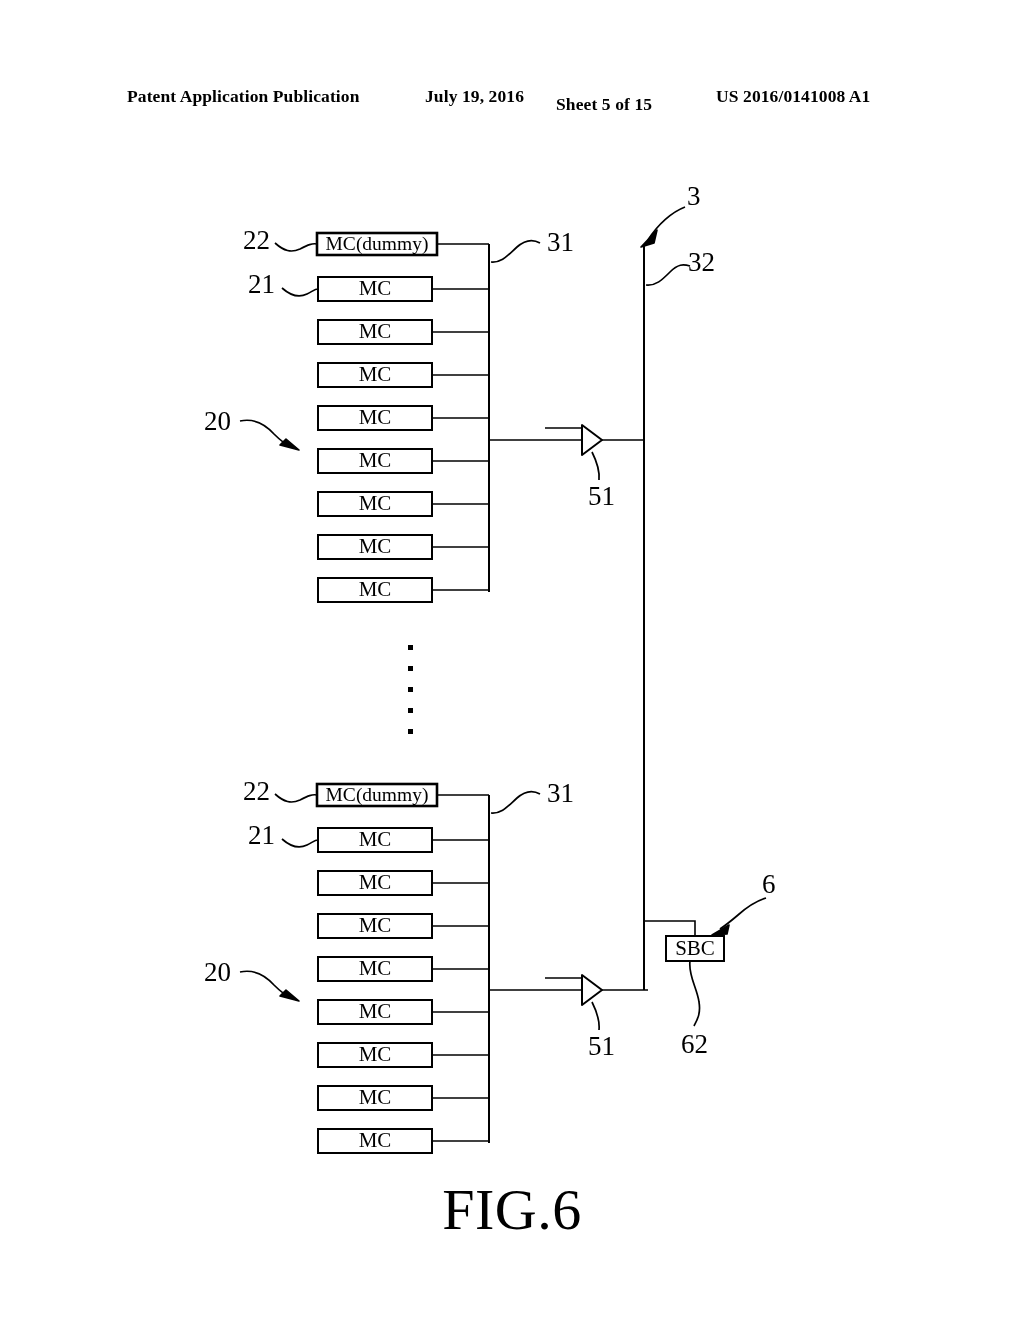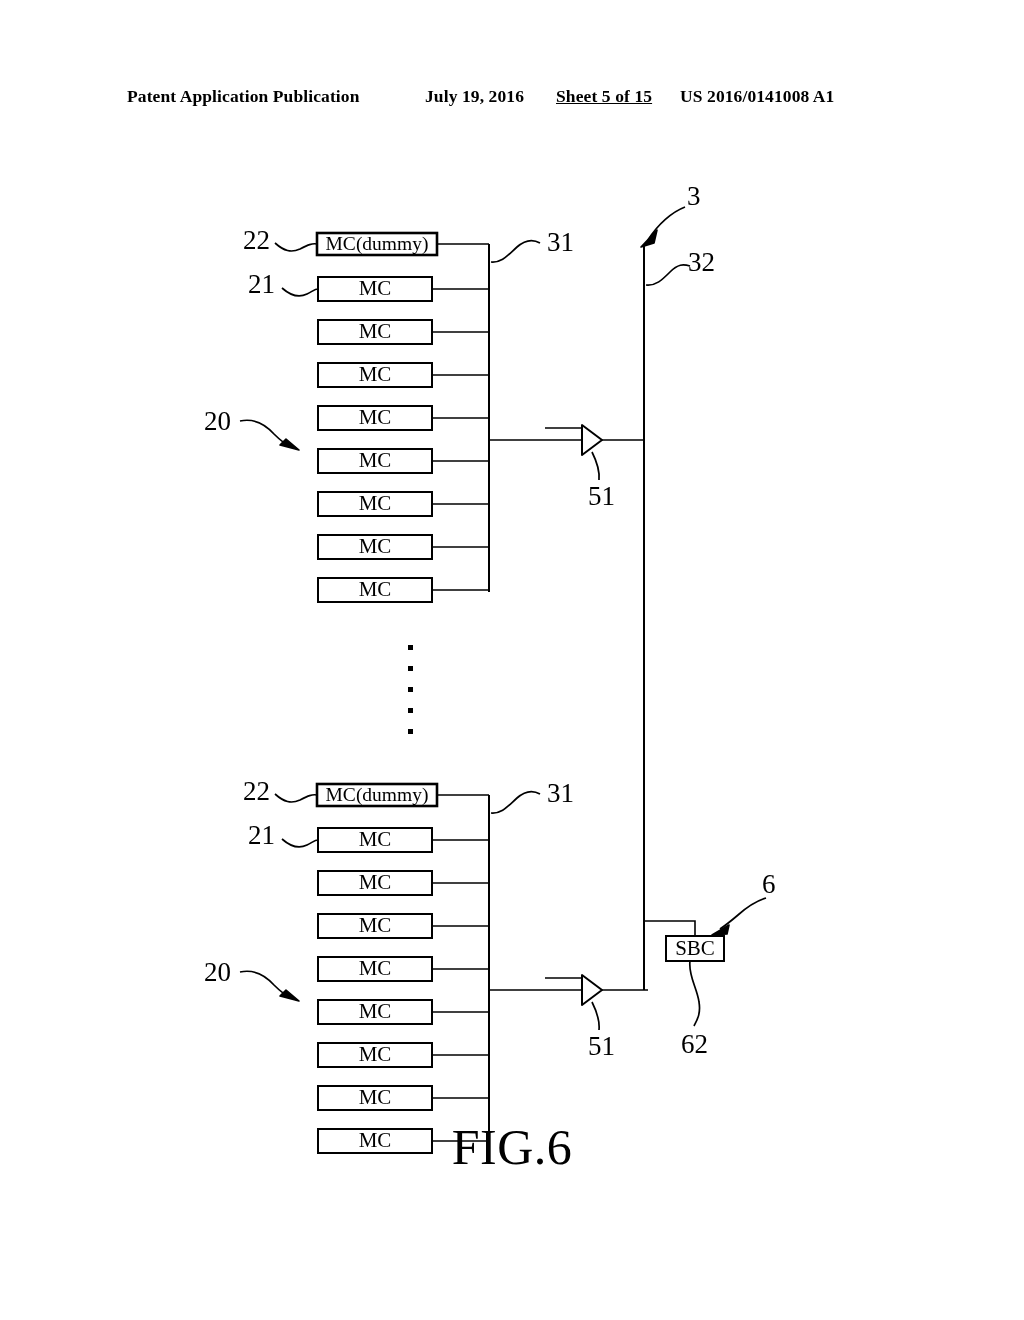--- a/index.html
+++ b/index.html
@@ -36,51 +36,50 @@
     top: 0;
   }
   #page-header .hdr-date {
     position: absolute;
     left: 425px;
     top: 0;
   }
   #page-header .hdr-sheet {
     position: absolute;
     left: 556px;
-    top: 0;
-    text-decoration: underline;
+    top: 8px;
   }
   #page-header .hdr-docnum {
     position: absolute;
-    left: 680px;
+    left: 716px;
     top: 0;
     text-align: right;
   }
 
   
   #figure-canvas {
     position: absolute;
     left: 0;
     top: 0;
     width: 1024px;
     height: 1320px;
   }
   #figure-canvas svg {
     display: block;
   }
 
   
   #figure-caption {
     position: absolute;
     left: 0;
-    top: 1118px;
+    top: 1176px;
     width: 1024px;
     text-align: center;
     font-family: "Liberation Serif", serif;
-    font-size: 50px;
+    font-size: 58px;
     letter-spacing: 0.5px;
   }
 
   .svg-text-ref {
     font-family: "Liberation Serif", serif;
     font-size: 27px;
     fill: #000000;
   }
   .svg-text-box {
     font-family: "Liberation Serif", serif;

